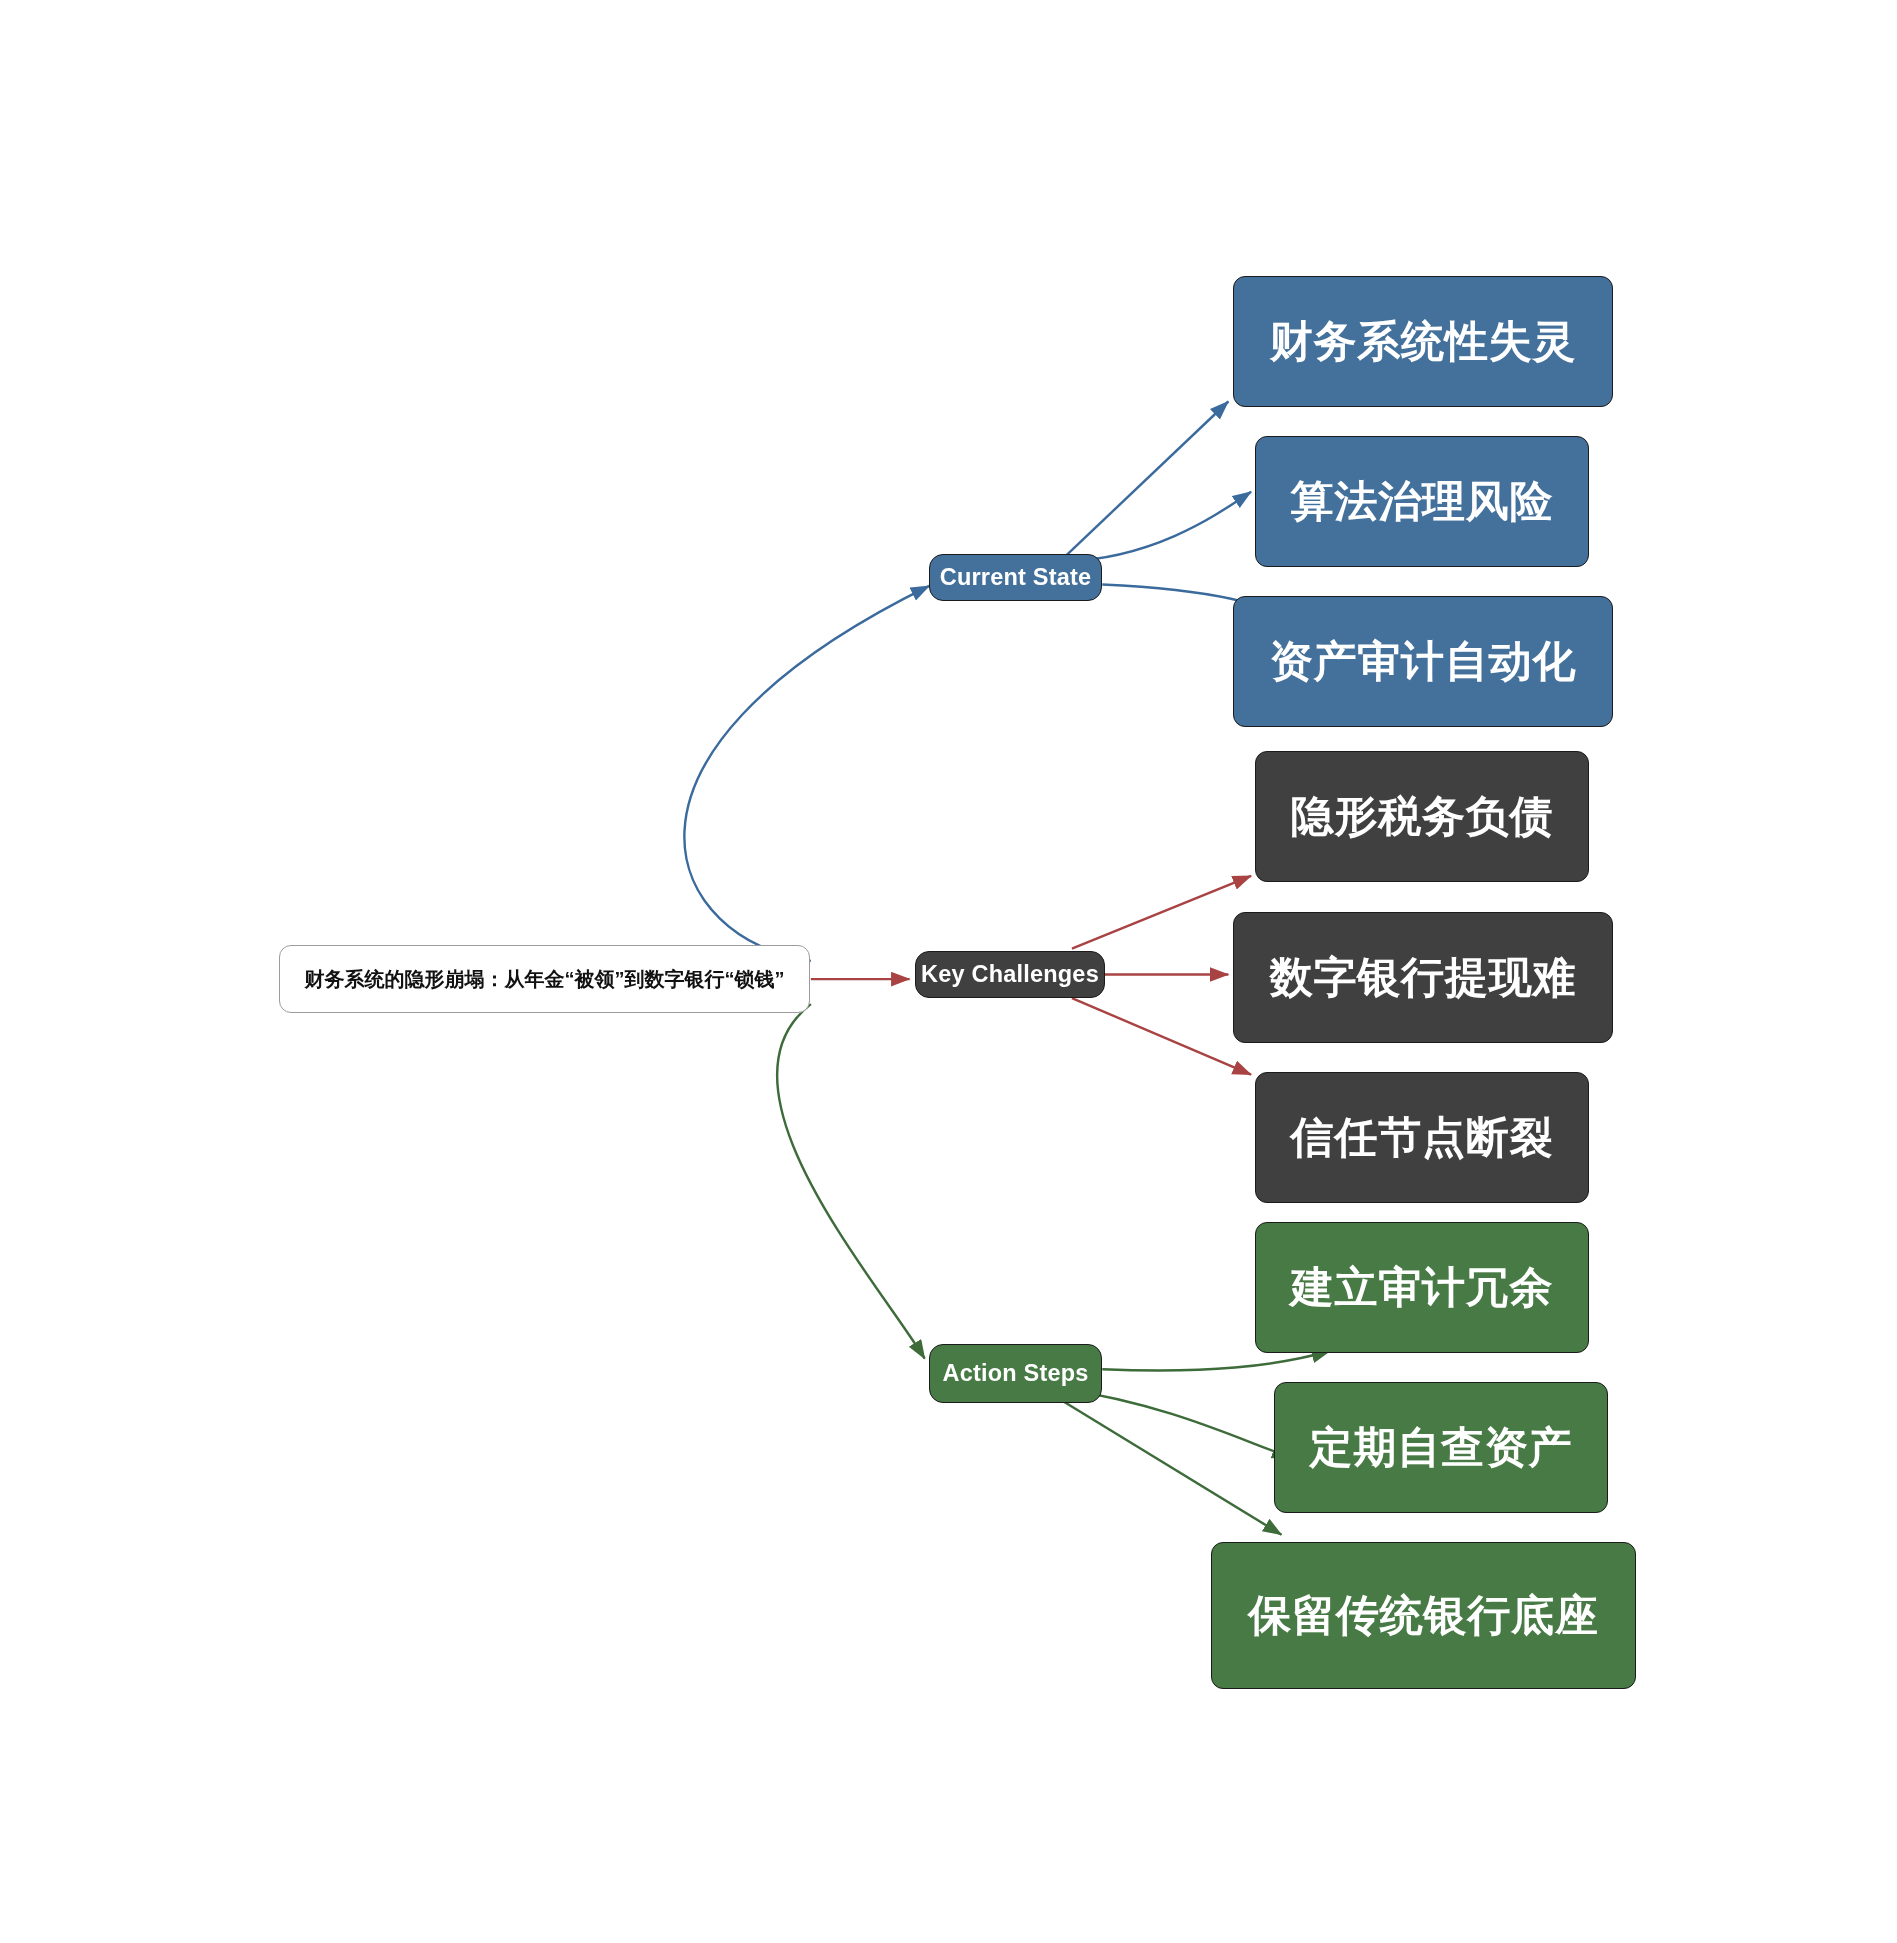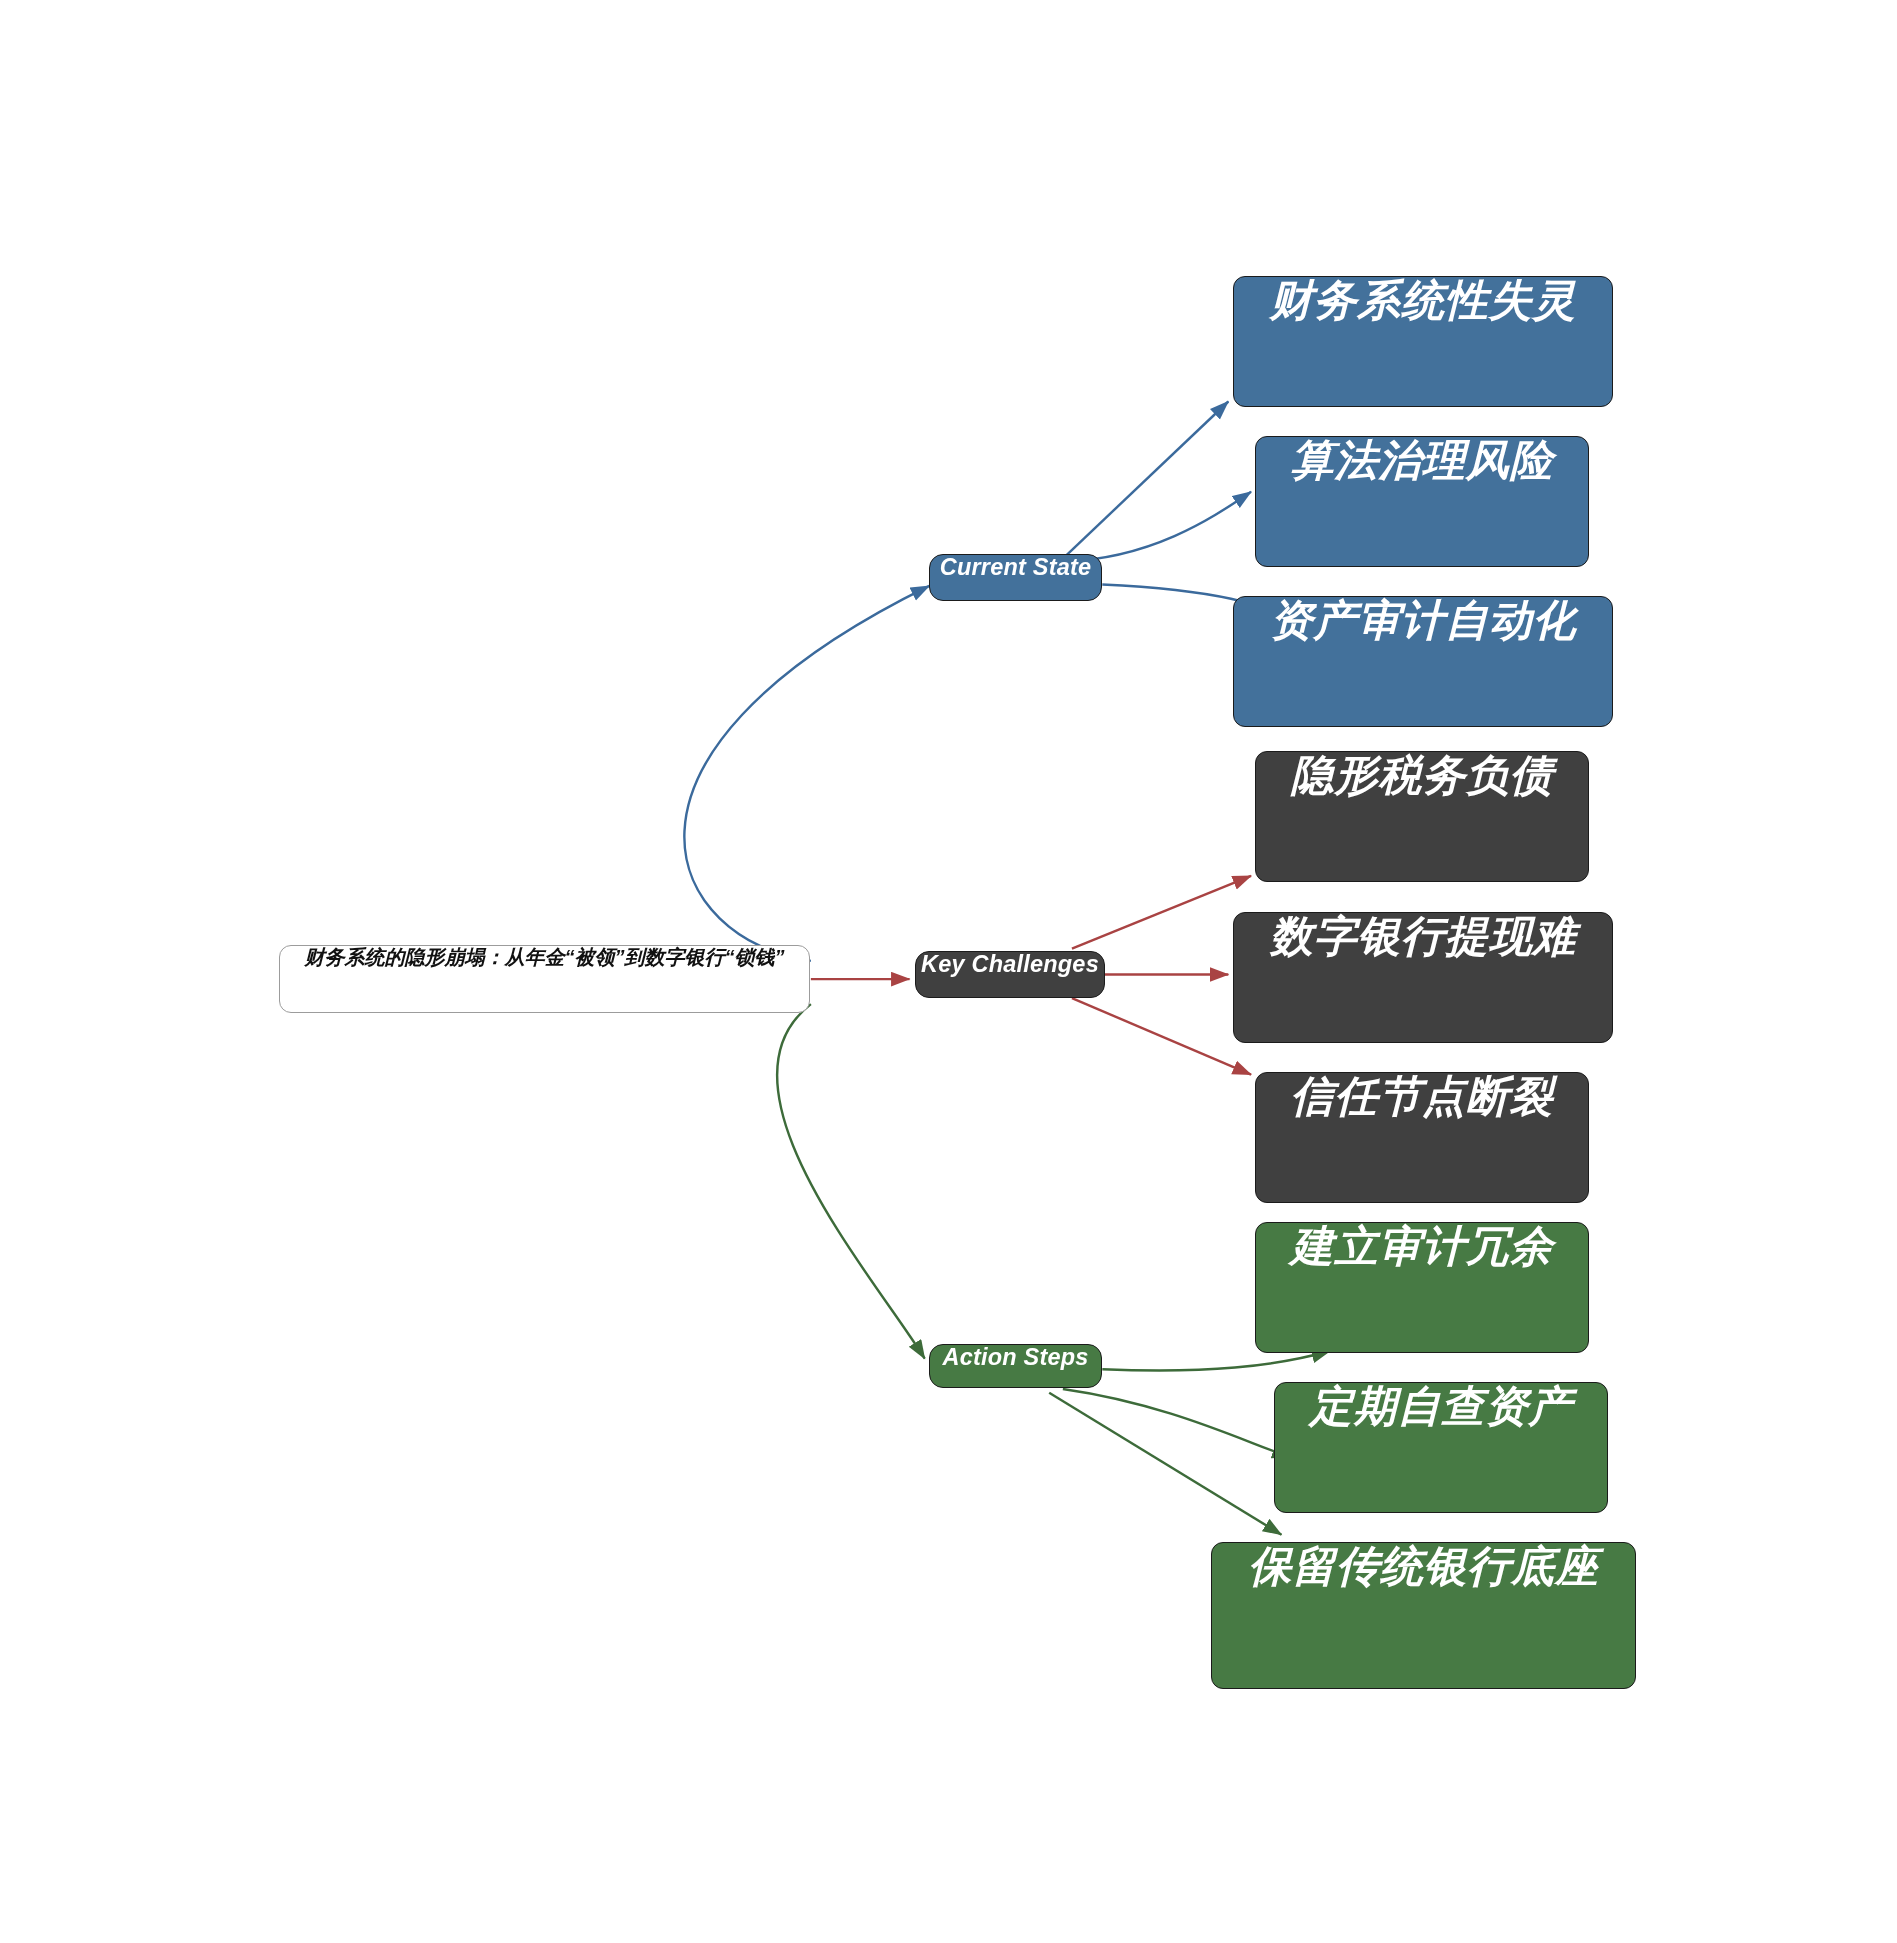--- a/index.html
+++ b/index.html
@@ -24,30 +24,30 @@
     position: absolute;
     left: 0; top: 0;
     width: 1898px;
     height: 1943px;
     pointer-events: none;
   }
   .node {
     position: absolute;
     box-sizing: border-box;
     display: flex;
+    align-items: center;
     justify-content: center;
     text-align: center;
     border-radius: 10.6px;
     border: 1.9px solid #1b1b1b;
     color: #ffffff;
     font-weight: bold;
     line-height: 1.1;
     letter-spacing: 0.4px;
     z-index: 2;
-    font-style: italic;
   }
   .node-root {
     background: #ffffff;
     border: 1.9px solid #9c9c9c;
     border-radius: 12px;
     color: #111111;
     font-size: 20px;
     font-weight: bold;
     letter-spacing: 0px;
     padding: 0 13.7px;
@@ -121,21 +121,21 @@
       </div>
       <div class="node node-leaf red-fill" style="left: 1255px; top: 751px; width: 334px; height: 131px;">
         <span>隐形税务负债</span>
       </div>
       <div class="node node-leaf red-fill" style="left: 1233px; top: 912px; width: 380px; height: 131px;">
         <span>数字银行提现难</span>
       </div>
       <div class="node node-leaf red-fill" style="left: 1255px; top: 1072px; width: 334px; height: 131px;">
         <span>信任节点断裂</span>
       </div>
-      <div class="node node-branch green-fill" style="left: 929px; top: 1344px; width: 173px; height: 44px;">
+      <div class="node node-branch green-fill" style="left: 929px; top: 1344px; width: 173px; height: 59px;">
         <span>Action Steps</span>
       </div>
       <div class="node node-leaf green-fill" style="left: 1255px; top: 1222px; width: 334px; height: 131px;">
         <span>建立审计冗余</span>
       </div>
       <div class="node node-leaf green-fill" style="left: 1255px; top: 1382px; width: 334px; height: 131px; margin-left: 19px;">
         <span>定期自查资产</span>
       </div>
       <div class="node node-leaf green-fill" style="left: 1211px; top: 1542px; width: 425px; height: 147px;">
         <span>保留传统银行底座</span>

